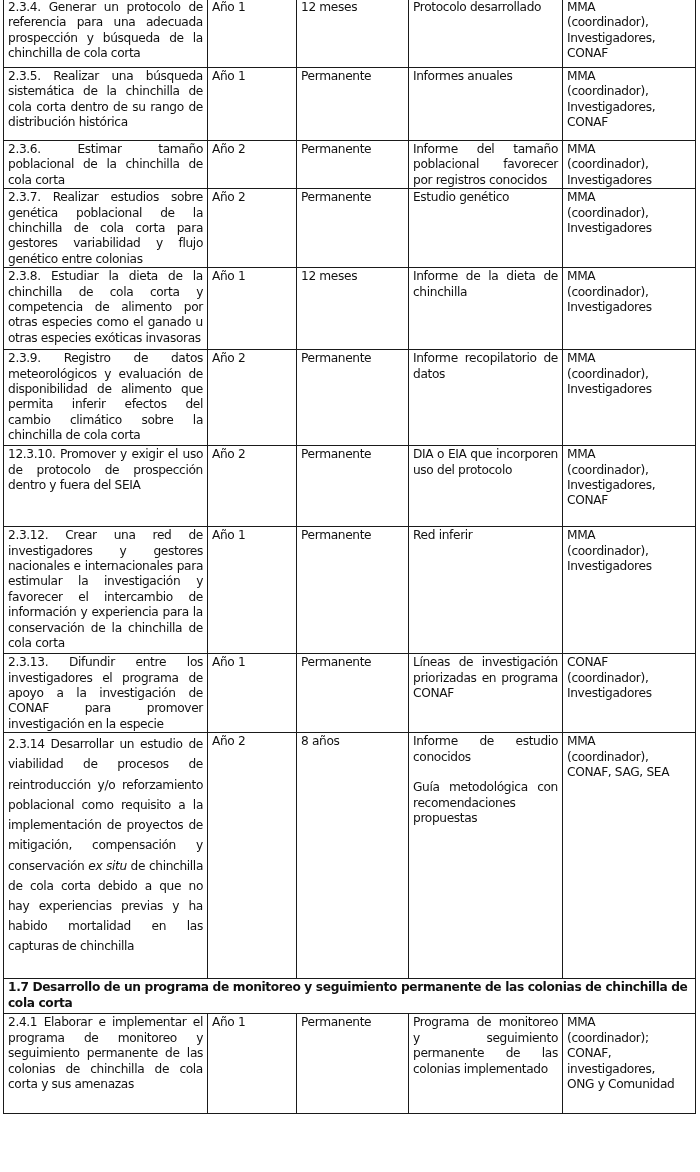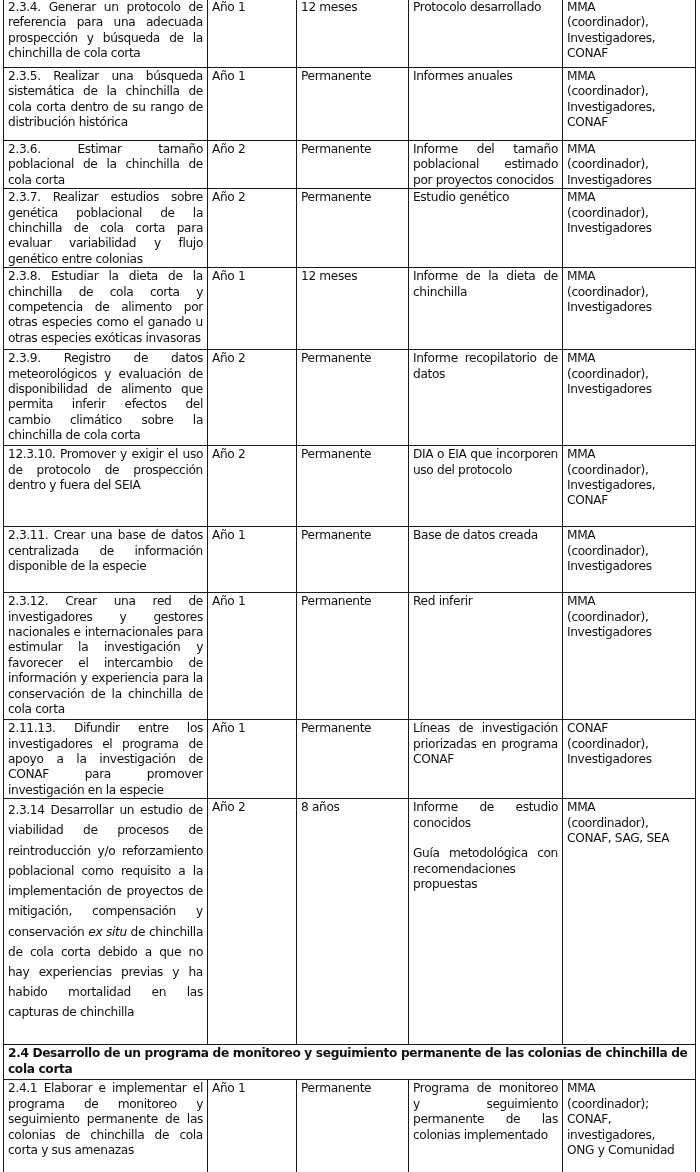--- a/index.html
+++ b/index.html
@@ -61,30 +61,30 @@
         <span class="line">(coordinador),</span>
         <span class="line">Investigadores,</span>
         <span class="line">CONAF</span>
       </td>
     </tr>
 
     <tr style="height:48px">
       <td class="just">2.3.6. Estimar tamaño poblacional de la chinchilla de cola corta</td>
       <td>Año 2</td>
       <td>Permanente</td>
-      <td class="just">Informe del tamaño poblacional estimado por proyectos conocidos</td>
+      <td class="just">Informe del tamaño poblacional favorecer por registros conocidos</td>
       <td>
         <span class="line">MMA</span>
         <span class="line">(coordinador),</span>
         <span class="line">Investigadores</span>
       </td>
     </tr>
 
     <tr style="height:79px">
-      <td class="just">2.3.7. Realizar estudios sobre genética poblacional de la chinchilla de cola corta para evaluar variabilidad y flujo genético entre colonias</td>
+      <td class="just">2.3.7. Realizar estudios sobre genética poblacional de la chinchilla de cola corta para gestores variabilidad y flujo genético entre colonias</td>
       <td>Año 2</td>
       <td>Permanente</td>
       <td class="just">Estudio genético</td>
       <td>
         <span class="line">MMA</span>
         <span class="line">(coordinador),</span>
         <span class="line">Investigadores</span>
       </td>
     </tr>
 
@@ -118,46 +118,35 @@
       <td>Permanente</td>
       <td class="just">DIA o EIA que incorporen uso del protocolo</td>
       <td>
         <span class="line">MMA</span>
         <span class="line">(coordinador),</span>
         <span class="line">Investigadores,</span>
         <span class="line">CONAF</span>
       </td>
     </tr>
 
-    <tr style="height:66px">
-      <td class="just">2.3.11. Crear una base de datos centralizada de información disponible de la especie</td>
-      <td>Año 1</td>
-      <td>Permanente</td>
-      <td class="just">Base de datos creada</td>
-      <td>
-        <span class="line">MMA</span>
-        <span class="line">(coordinador),</span>
-        <span class="line">Investigadores</span>
-      </td>
-    </tr>
 
     <tr style="height:127px">
       <td class="just">2.3.12. Crear una red de investigadores y gestores nacionales e internacionales para estimular la investigación y favorecer el intercambio de información y experiencia para la conservación de la chinchilla de cola corta</td>
       <td>Año 1</td>
       <td>Permanente</td>
       <td class="just">Red inferir</td>
       <td>
         <span class="line">MMA</span>
         <span class="line">(coordinador),</span>
         <span class="line">Investigadores</span>
       </td>
     </tr>
 
     <tr style="height:79px">
-      <td class="just">2.11.13. Difundir entre los investigadores el programa de apoyo a la investigación de CONAF para promover investigación en la especie</td>
+      <td class="just">2.3.13. Difundir entre los investigadores el programa de apoyo a la investigación de CONAF para promover investigación en la especie</td>
       <td>Año 1</td>
       <td>Permanente</td>
       <td class="just">Líneas de investigación priorizadas en programa CONAF</td>
       <td>
         <span class="line">CONAF</span>
         <span class="line">(coordinador),</span>
         <span class="line">Investigadores</span>
       </td>
     </tr>
 
@@ -173,21 +162,21 @@
         <span class="line">Guía metodológica con recomendaciones propuestas</span>
       </td>
       <td>
         <span class="line">MMA</span>
         <span class="line">(coordinador),</span>
         <span class="line">CONAF, SAG, SEA</span>
       </td>
     </tr>
 
     <tr style="height:35px">
-      <td class="section" colspan="5">2.4 Desarrollo de un programa de monitoreo y seguimiento permanente de las colonias de chinchilla de cola corta</td>
+      <td class="section" colspan="5">1.7 Desarrollo de un programa de monitoreo y seguimiento permanente de las colonias de chinchilla de cola corta</td>
     </tr>
 
     <tr style="height:100px">
       <td class="just">2.4.1 Elaborar e implementar el programa de monitoreo y seguimiento permanente de las colonias de chinchilla de cola corta y sus amenazas</td>
       <td>Año 1</td>
       <td>Permanente</td>
       <td class="just">Programa de monitoreo y seguimiento permanente de las colonias implementado</td>
       <td>
         <span class="line">MMA</span>
         <span class="line">(coordinador);</span>

